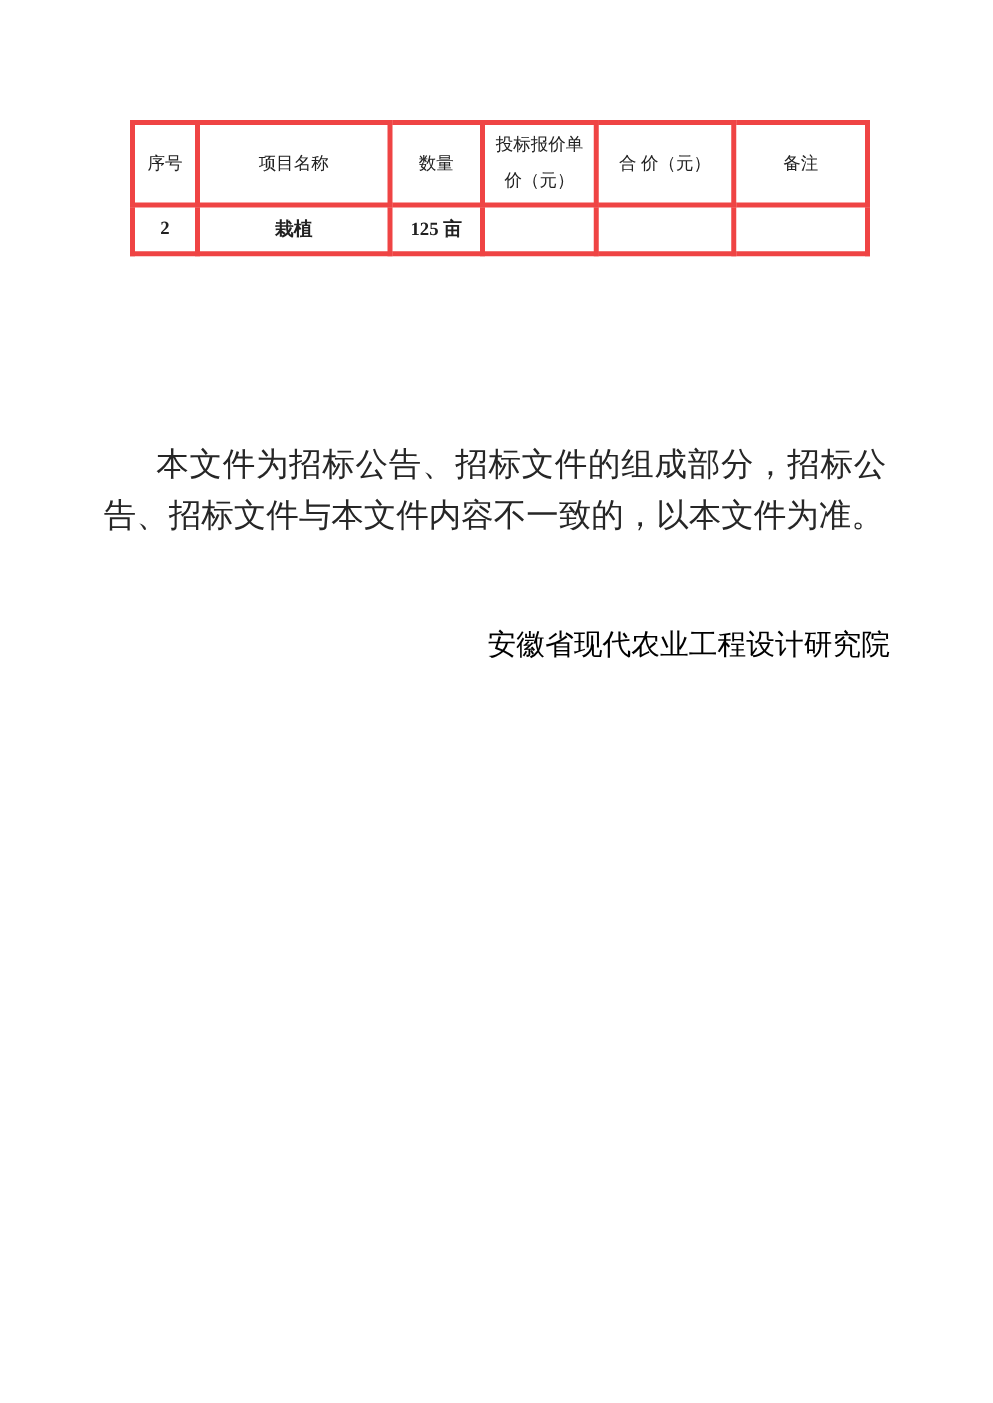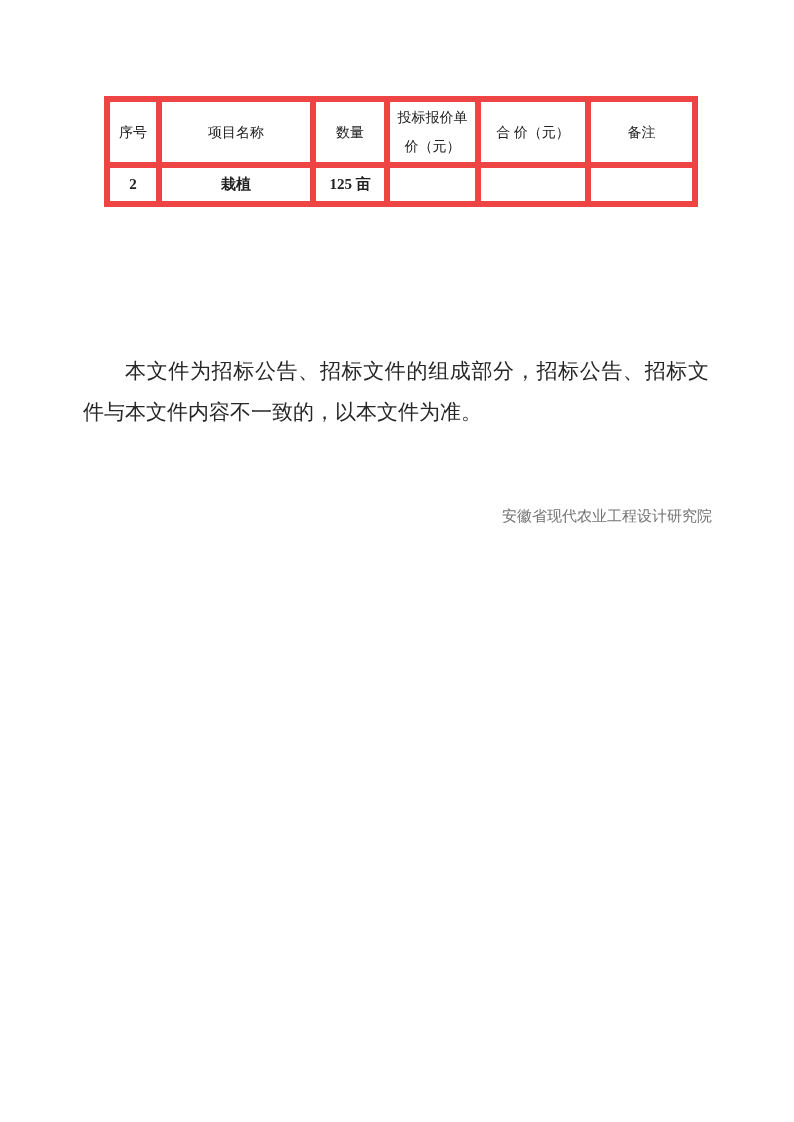--- a/index.html
+++ b/index.html
@@ -16,21 +16,21 @@
   
   .bid-table {
     position: absolute;
     left: 104px;
     top: 96px;
     width: 588px;
     border-collapse: collapse;
     table-layout: fixed;
   }
   .bid-table th, .bid-table td {
-    border: 6px solid #ef4444;
+    border: 4px solid #ef4444;
     text-align: center;
     vertical-align: middle;
     font-weight: 400;
     font-size: 14px;
     padding: 0 5px;
     overflow: hidden;
   }
   .bid-table thead tr { height: 66px; }
   .bid-table thead th { line-height: 29px; }
   tr.row-category { height: 39px; }
@@ -41,35 +41,35 @@
   col.c2 { width: 74px; }
   col.c3 { width: 91px; }
   col.c4 { width: 110px; }
   col.c5 { width: 107px; }
   
   .body-paragraph {
     position: absolute;
     left: 83px;
     top: 351px;
     width: 626px;
-    font-size: 21px;
+    font-size: 26px;
     line-height: 41px;
     text-indent: 42px;
     text-align: justify;
     color: #262626;
   }
   
   .signature-block {
     position: absolute;
     top: 493px;
     right: 82px;
     text-align: right;
-    font-size: 15px;
+    font-size: 23px;
     line-height: 46px;
-    color: #737373;
+    color: #000000;
   }
   .signature-date { padding-right: 2px; }
 </style>
 </head>
 <body>
 
 <div class="page">
 
   <table class="bid-table">
     <colgroup>

